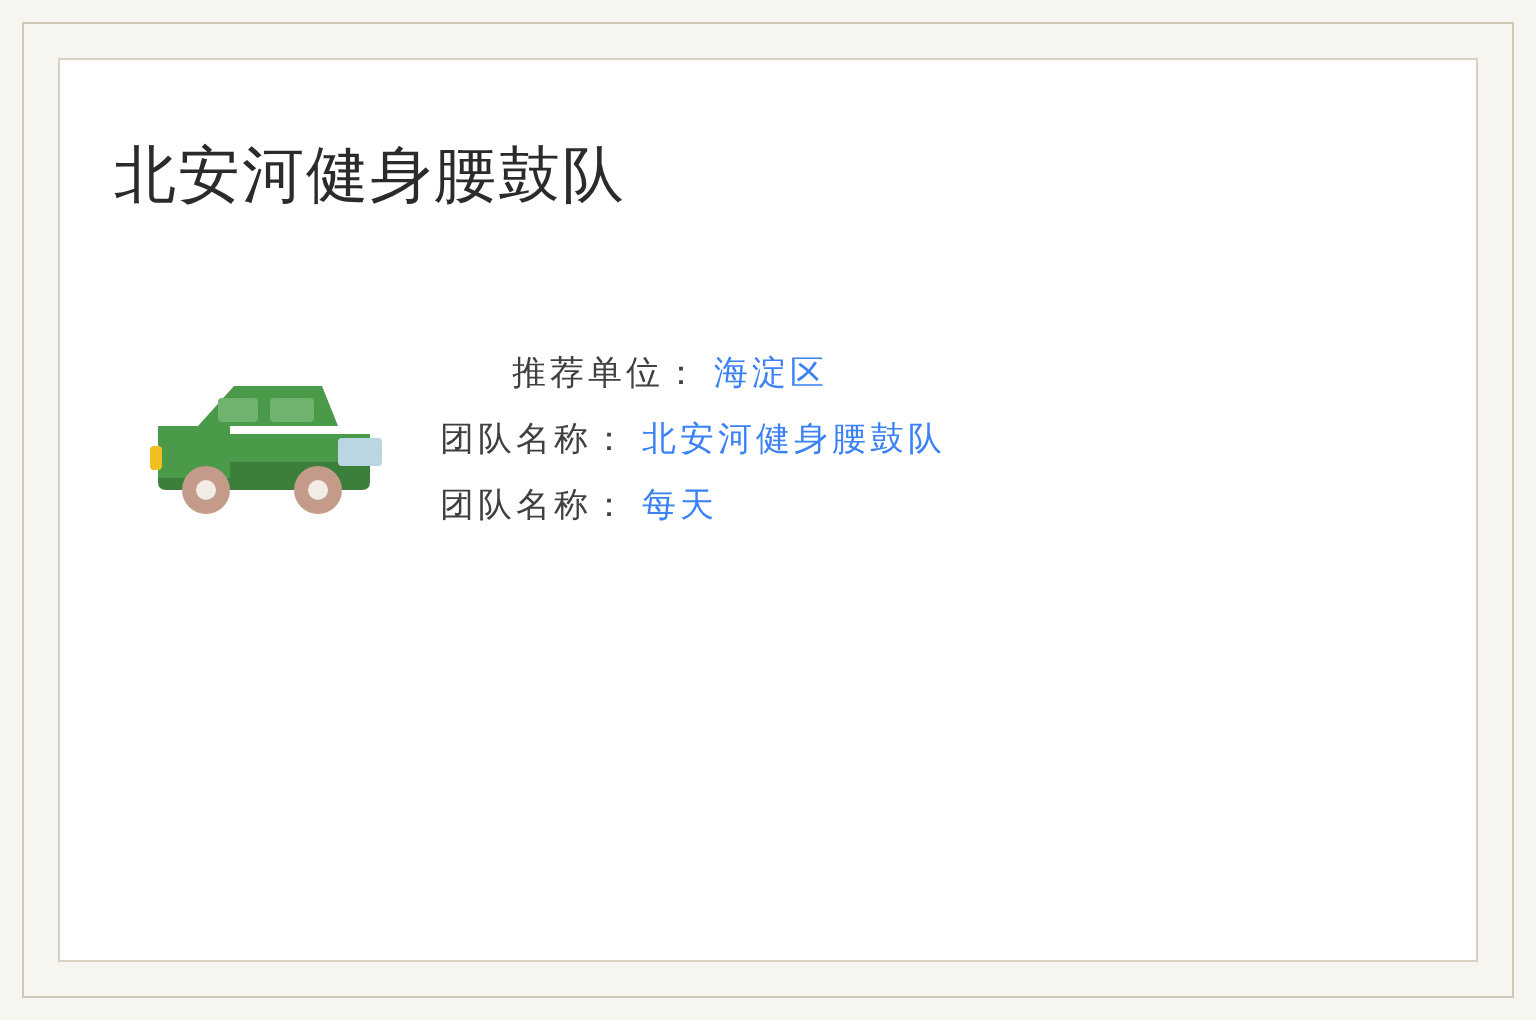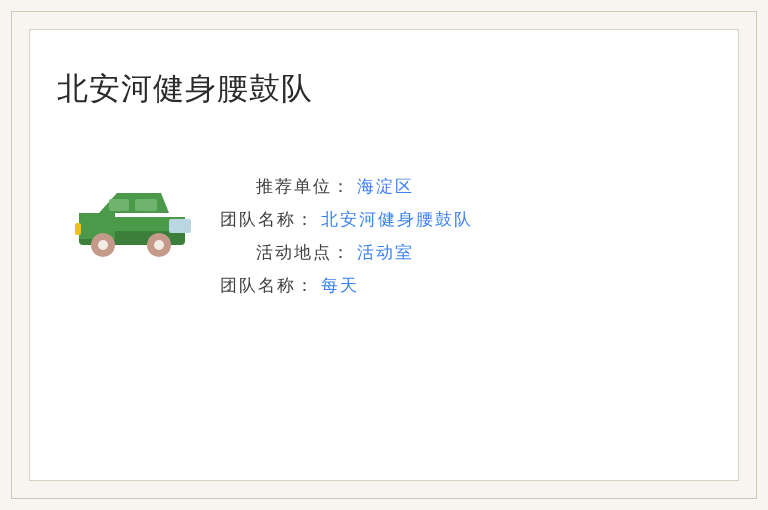--- a/index.html
+++ b/index.html
@@ -131,24 +131,20 @@
       <div class="info-row row-0">
         <span class="label">推荐单位：</span>
         <span class="value">海淀区</span>
       </div>
 
       <div class="info-row row-1">
         <span class="label">团队名称：</span>
         <span class="value">北安河健身腰鼓队</span>
       </div>
 
-      <div class="info-row row-2">
-        <span class="label">活动地点：</span>
-        <span class="value">活动室</span>
-      </div>
 
       <div class="info-row row-3">
         <span class="label">团队名称：</span>
         <span class="value">每天</span>
       </div>
 
     </div>
 
   </div>
 </div>

